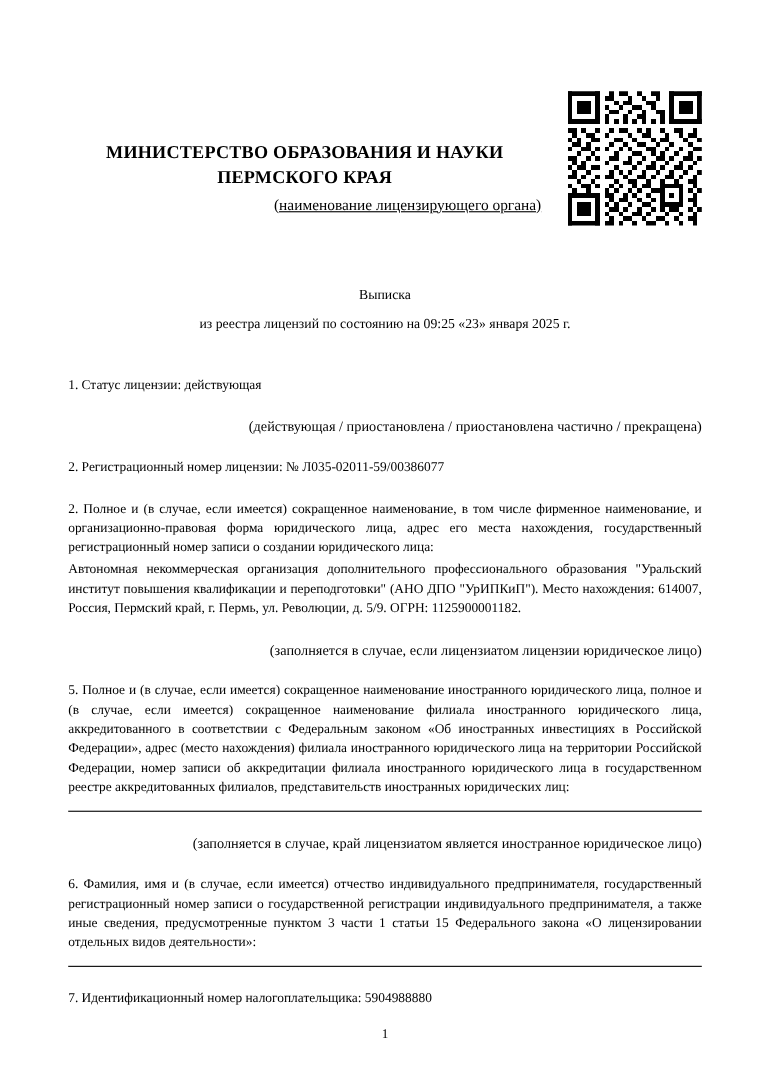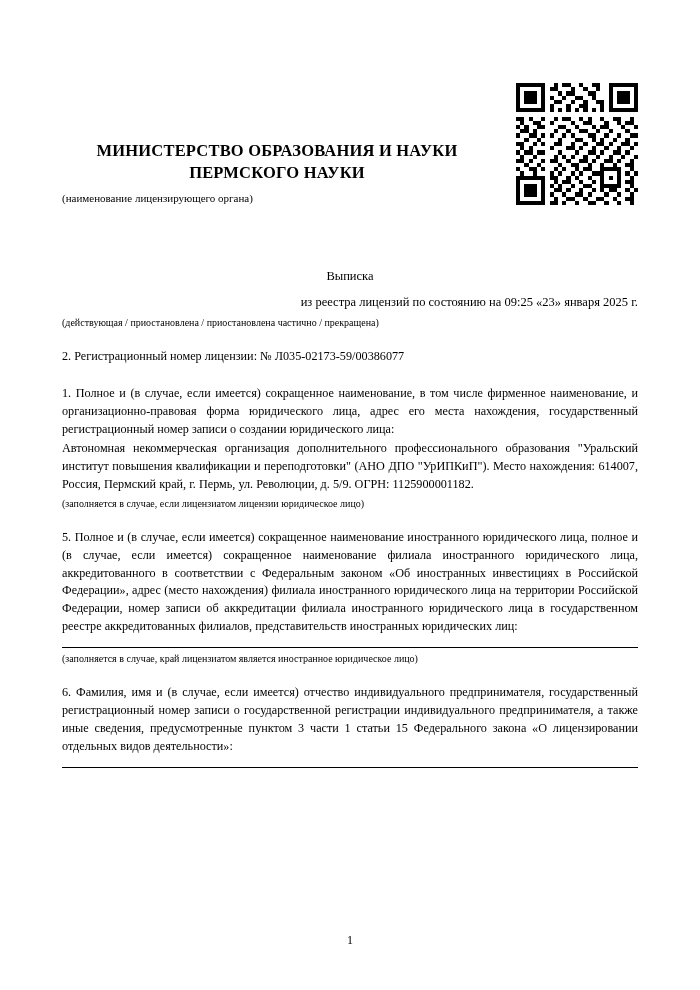--- a/index.html
+++ b/index.html
@@ -13,21 +13,21 @@
     font-family: "Liberation Serif", serif;
     color: #000000;
     position: relative;
     overflow: hidden;
   }
   .page {
     position: relative;
     width: 700px;
     height: 990px;
     box-sizing: border-box;
-    padding: 12px 62px;
+    padding: 0 62px;
   }
   .qr {
     position: absolute;
     top: 83px;
     right: 62px;
     width: 122px;
     height: 122px;
   }
   .qr svg { display: block; }
 
@@ -38,50 +38,50 @@
     font-weight: bold;
     font-size: 16.5px;
     line-height: 1.35;
     letter-spacing: 0.2px;
     width: 430px;
     margin-left: 0;
   }
   .org-title .line2 { display: block; }
 
   .caption {
-    text-align: left;
-    font-size: 11px;
+    text-align: right;
+    font-size: 14px;
     width: 430px;
     margin-top: 7px;
+    text-decoration: underline;
   }
 
   .doc-title {
     text-align: center;
     font-size: 12.5px;
     margin-top: 62px;
     line-height: 1.6;
   }
   .doc-title .sub {
     display: block;
     margin-top: 6px;
-    text-align: right;
   }
 
   .section {
     font-size: 12.2px;
     line-height: 1.45;
     text-align: justify;
     margin-top: 20px;
   }
   .section.first { margin-top: 38px; }
 
   .hint {
-    text-align: left;
-    font-size: 10px;
-    margin-top: 5px;
+    text-align: right;
+    font-size: 13px;
+    margin-top: 21px;
   }
 
   .body-block {
     font-size: 12.2px;
     line-height: 1.45;
     text-align: justify;
     margin-top: 2px;
   }
 
   .rule {
@@ -335,40 +335,42 @@
           <rect x="17" y="28" width="2" height="1"></rect>
         <rect x="21" y="28" width="1" height="1"></rect>
           <rect x="24" y="28" width="1" height="1"></rect>
         <rect x="27" y="28" width="1" height="1"></rect>
       </g>
     </svg>
   </div>
 
   <div class="org-title">
     <span>МИНИСТЕРСТВО ОБРАЗОВАНИЯ И НАУКИ</span>
-    <span class="line2">ПЕРМСКОГО НАУКИ</span>
+    <span class="line2">ПЕРМСКОГО КРАЯ</span>
   </div>
   <div class="caption">(наименование лицензирующего органа)</div>
 
   <div class="doc-title">
     <span>Выписка</span>
     <span class="sub">из реестра лицензий по состоянию на 09:25 «23» января 2025 г.</span>
   </div>
 
+  <div class="section first">1. Статус лицензии: действующая</div>
   <div class="hint">(действующая / приостановлена / приостановлена частично / прекращена)</div>
 
-  <div class="section">2. Регистрационный номер лицензии: № Л035-02173-59/00386077</div>
-
-
-  <div class="section">1. Полное и (в случае, если имеется) сокращенное наименование, в том числе фирменное наименование, и организационно-правовая форма юридического лица, адрес его места нахождения, государственный регистрационный номер записи о создании юридического лица:</div>
+  <div class="section">2. Регистрационный номер лицензии: № Л035-02011-59/00386077</div>
+
+
+  <div class="section">2. Полное и (в случае, если имеется) сокращенное наименование, в том числе фирменное наименование, и организационно-правовая форма юридического лица, адрес его места нахождения, государственный регистрационный номер записи о создании юридического лица:</div>
   <div class="body-block">Автономная некоммерческая организация дополнительного профессионального образования "Уральский институт повышения квалификации и переподготовки" (АНО ДПО "УрИПКиП"). Место нахождения: 614007, Россия, Пермский край, г. Пермь, ул. Революции, д. 5/9. ОГРН: 1125900001182.</div>
   <div class="hint">(заполняется в случае, если лицензиатом лицензии юридическое лицо)</div>
 
   <div class="section">5. Полное и (в случае, если имеется) сокращенное наименование иностранного юридического лица, полное и (в случае, если имеется) сокращенное наименование филиала иностранного юридического лица, аккредитованного в соответствии с Федеральным законом «Об иностранных инвестициях в Российской Федерации», адрес (место нахождения) филиала иностранного юридического лица на территории Российской Федерации, номер записи об аккредитации филиала иностранного юридического лица в государственном реестре аккредитованных филиалов, представительств иностранных юридических лиц:</div>
   <hr class="rule">
   <div class="hint">(заполняется в случае, край лицензиатом является иностранное юридическое лицо)</div>
 
   <div class="section">6. Фамилия, имя и (в случае, если имеется) отчество индивидуального предпринимателя, государственный регистрационный номер записи о государственной регистрации индивидуального предпринимателя, а также иные сведения, предусмотренные пунктом 3 части 1 статьи 15 Федерального закона «О лицензировании отдельных видов деятельности»:</div>
   <hr class="rule">
 
+  <div class="section">7. Идентификационный номер налогоплательщика: 5904988880</div>
 
   <div class="page-number">1</div>
 </div>
 
 </body></html>

